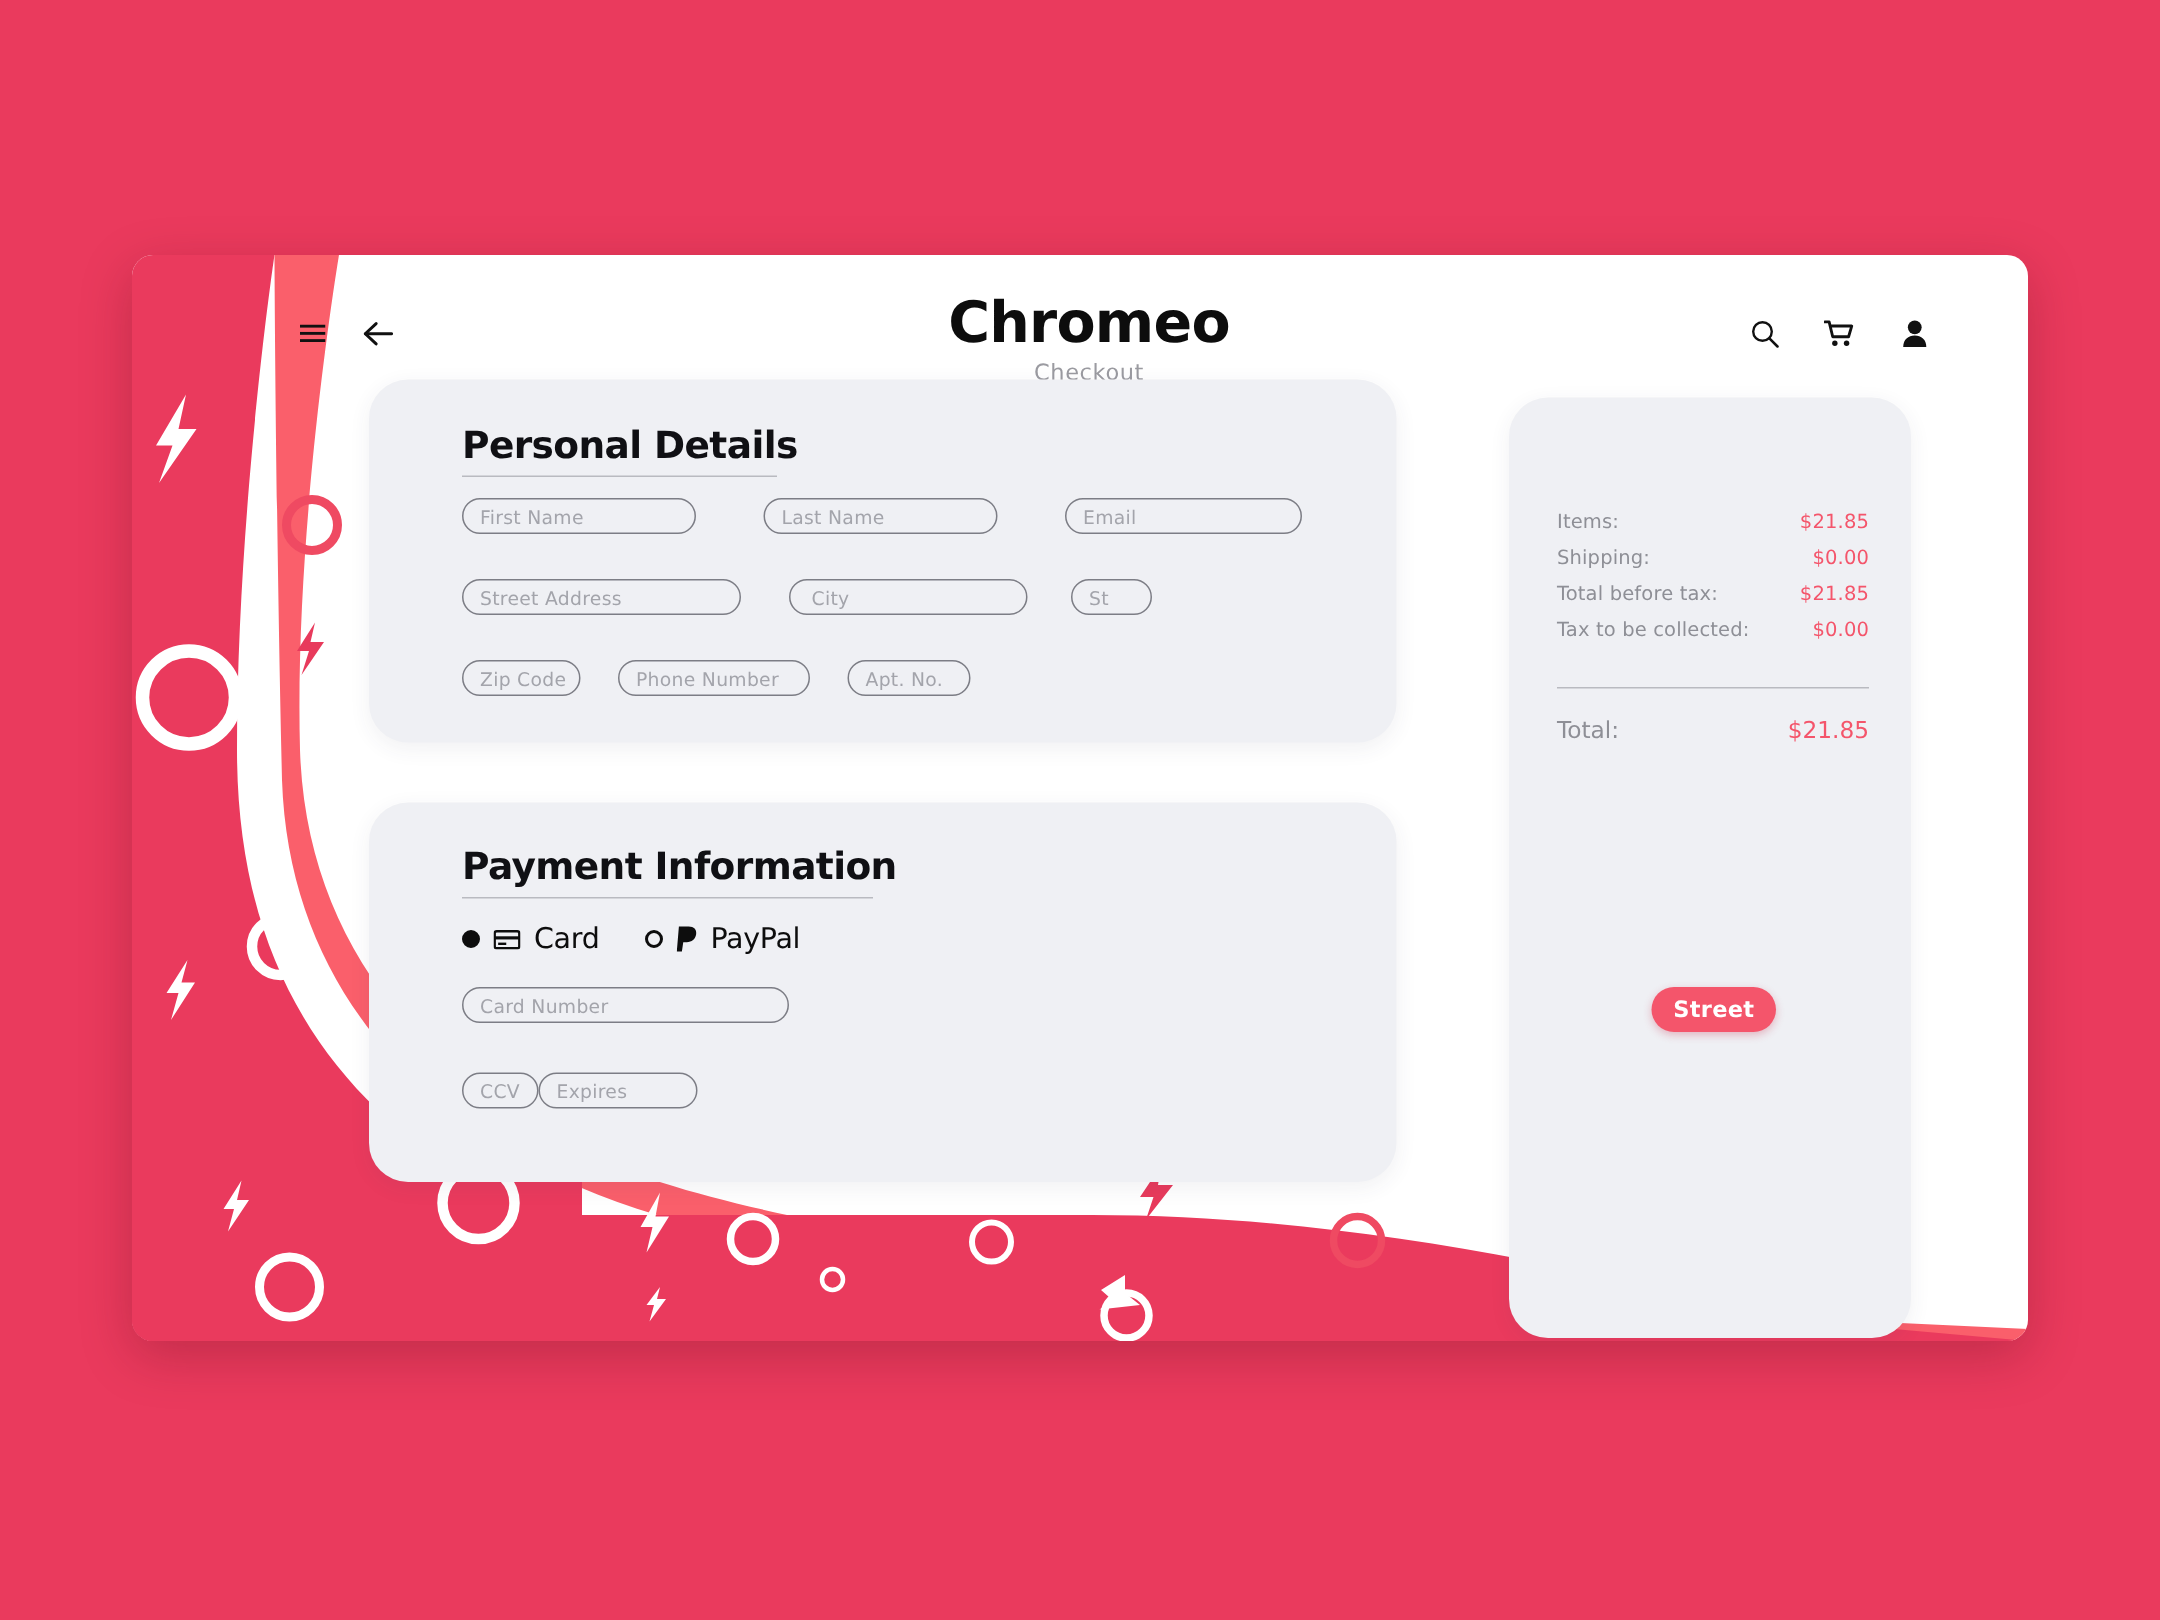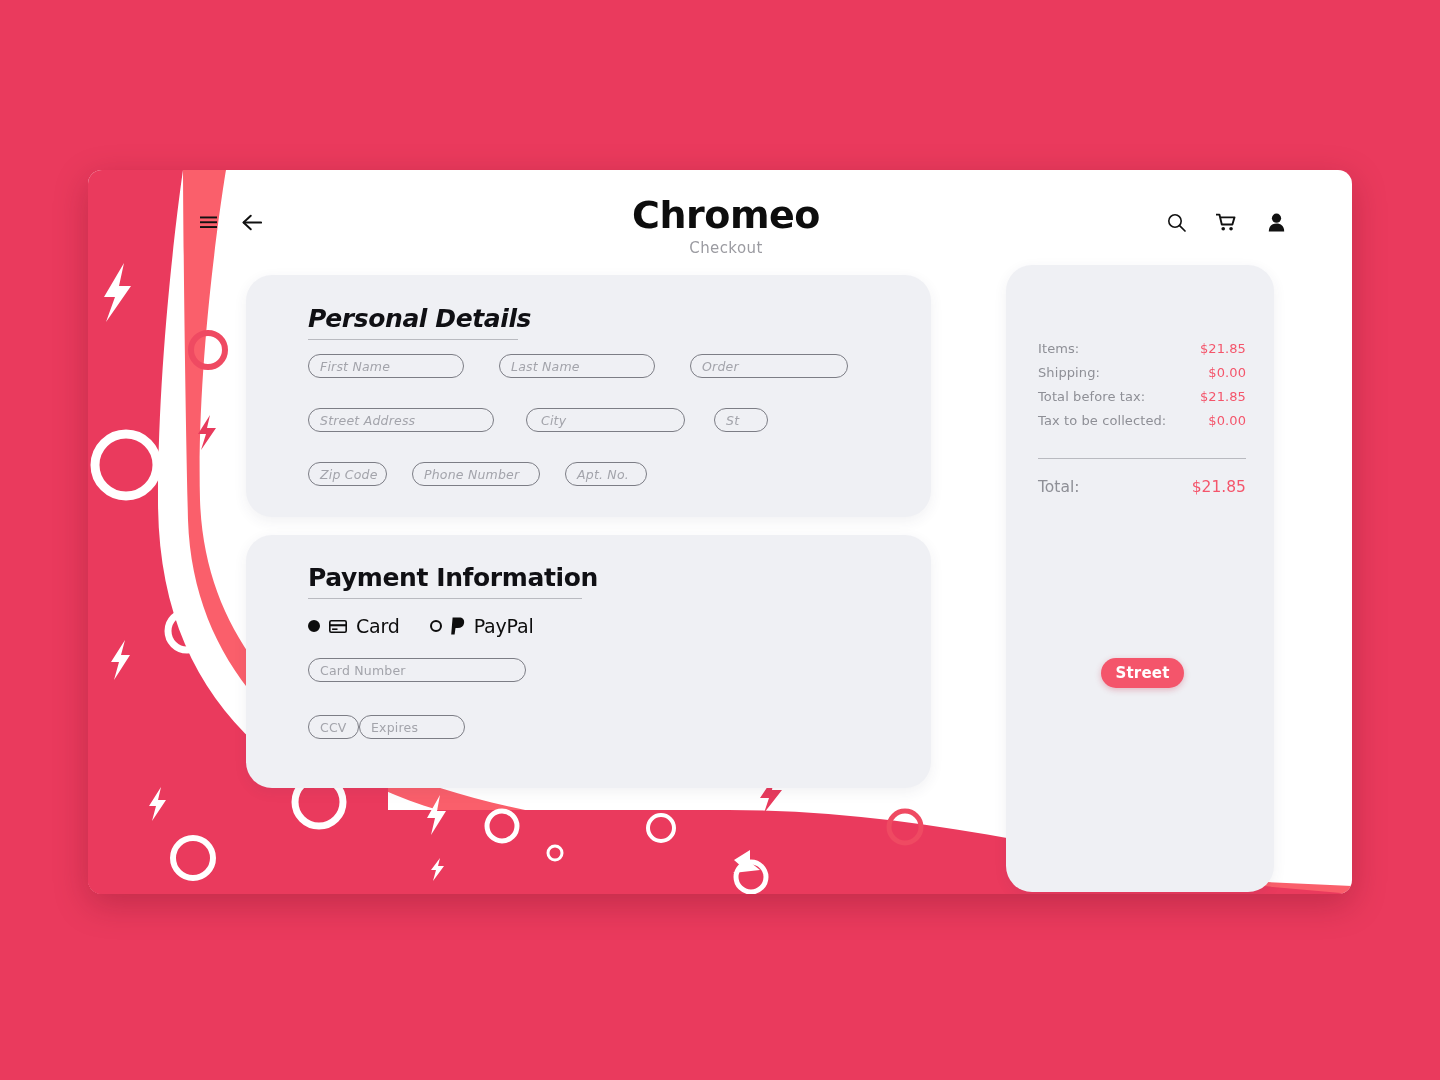--- a/index.html
+++ b/index.html
@@ -104,24 +104,23 @@
   
   .panel {
     position: absolute;
     background: #eff0f4;
     border-radius: 26px;
     box-shadow: 0 4px 14px rgba(60, 60, 80, 0.07);
   }
 
   #panel-personal {
     left: 158px;
-    top: 105px;
+    top: 83px;
     width: 685px;
     height: 242px;
-    font-style: italic;
   }
   #panel-payment {
     left: 158px;
     top: 365px;
     width: 685px;
     height: 253px;
   }
   #panel-summary {
     left: 918px;
     top: 95px;
@@ -160,21 +159,21 @@
     color: #a3a4ab;
     letter-spacing: 0.2px;
     cursor: text;
     white-space: nowrap;
     overflow: hidden;
   }
 
   
   #pd-head { position: absolute; left: 62px; top: 29px; width: 210px; }
   #pd-rows { position: absolute; left: 62px; top: 79px; }
-  #pd-row1 { display: flex; gap: 4px; }
+  #pd-row1 { display: flex; gap: 14px; }
   #pd-row1 .pill:nth-child(1) { width: 156px; }
   #pd-row1 .pill:nth-child(2) { margin-left: 31px; width: 156px; }
   #pd-row1 .pill:nth-child(3) { margin-left: 31px; width: 158px; }
 
   #pd-row2 { display: flex; margin-top: 30px; }
   #pd-row2 .pill:nth-child(1) { width: 186px; }
   #pd-row2 .pill:nth-child(2) { margin-left: 32px; width: 159px; padding-left: 14px; }
   #pd-row2 .pill:nth-child(3) { margin-left: 29px; width: 54px; }
 
   #pd-row3 { display: flex; margin-top: 30px; }
@@ -373,21 +372,21 @@
 
     <div class="panel" id="panel-personal">
       <div id="pd-head">
         <div class="panel-heading">Personal Details</div>
         <div class="panel-rule"></div>
       </div>
       <div id="pd-rows">
         <div class="field-row" id="pd-row1">
           <div class="pill">First Name</div>
           <div class="pill">Last Name</div>
-          <div class="pill">Order</div>
+          <div class="pill">Email</div>
         </div>
         <div class="field-row" id="pd-row2">
           <div class="pill">Street Address</div>
           <div class="pill">City</div>
           <div class="pill">St</div>
         </div>
         <div class="field-row" id="pd-row3">
           <div class="pill">Zip Code</div>
           <div class="pill">Phone Number</div>
           <div class="pill">Apt. No.</div>

